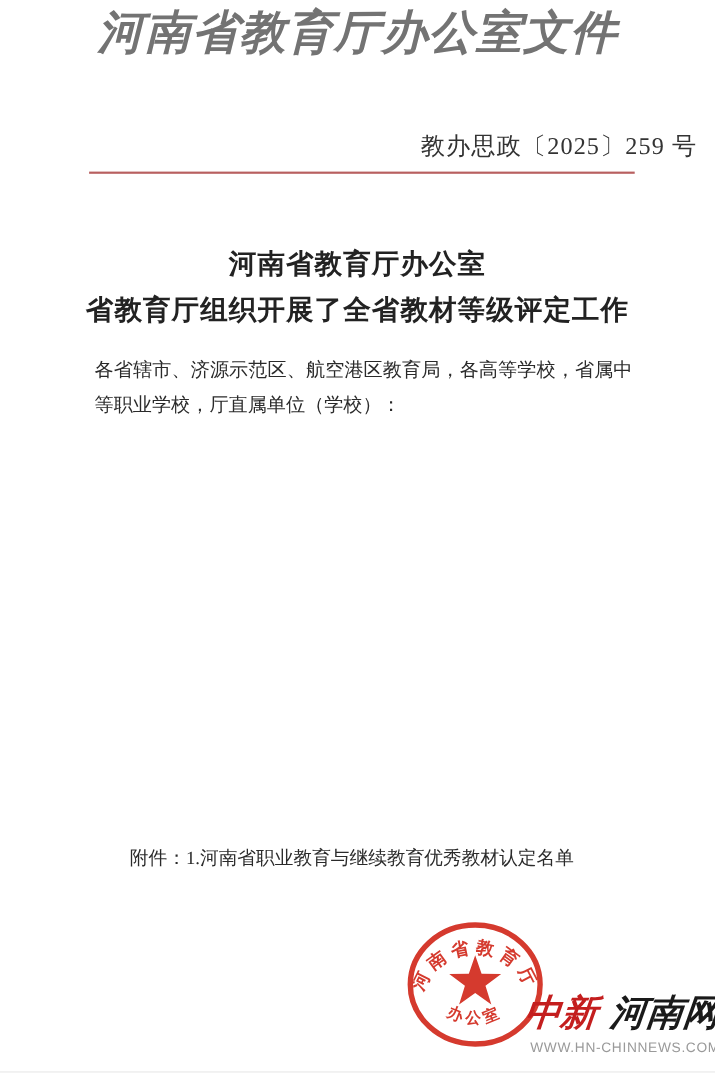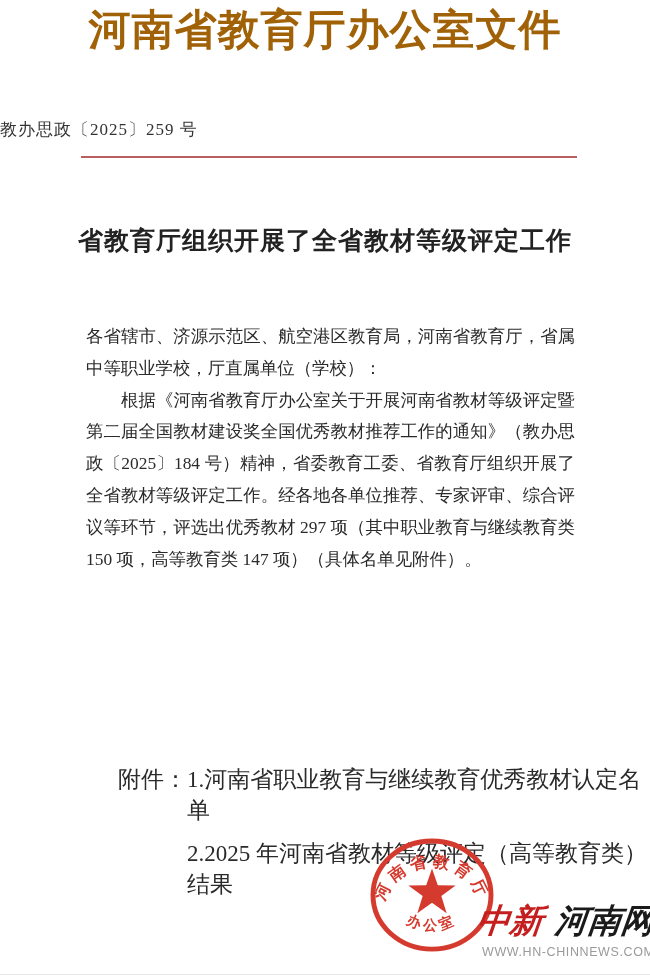--- a/index.html
+++ b/index.html
@@ -14,29 +14,30 @@
     font-family: "Liberation Serif", serif;
     color: #2a2a2a;
   }
   .masthead {
     position: absolute;
     top: 2px; left: 0; right: 0;
     text-align: center;
     font-family: "Liberation Serif", serif;
     font-size: 42px;
     font-weight: 700;
-    color: #a16207;
+    color: #737373;
     letter-spacing: 1px;
     white-space: nowrap;
+    font-style: italic;
   }
   .doc-number {
     position: absolute;
-    top: 118px; left: 0; right: 4px;
-    text-align: left;
-    font-size: 17px;
+    top: 118px; left: 0; right: 16px;
+    text-align: right;
+    font-size: 22px;
     color: #333333;
     letter-spacing: 1px;
   }
   .red-rule {
     position: absolute;
     top: 156px; left: 81px;
     width: 496px; height: 2px;
     background: #b86060;
   }
   .doc-title {
@@ -58,29 +59,29 @@
     line-height: 31.8px;
     text-align: justify;
     word-break: break-all;
     color: #2a2a2a;
   }
   .body-text p { margin: 0; }
   .body-text p.indent { text-indent: 35px; }
   .attachments {
     position: absolute;
     top: 764px; left: 118px;
-    font-size: 23px;
+    font-size: 17px;
     line-height: 31px;
     color: #2a2a2a;
     display: flex;
     flex-direction: row;
     align-items: flex-start;
   }
   .attachments .label { white-space: nowrap; }
-  .attachments .items { display: flex; flex-direction: column; gap: 12px; }
+  .attachments .items { display: flex; flex-direction: column; }
   .date-line {
     position: absolute;
     top: 929px; left: 340px;
     width: 185px;
     text-align: center;
     font-size: 19px;
     color: #222222;
     letter-spacing: 1px;
     white-space: nowrap;
   }
@@ -143,33 +144,32 @@
 
 <div class="page">
 
   <div class="masthead">河南省教育厅办公室文件</div>
 
   <div class="doc-number">教办思政〔2025〕259 号</div>
 
   <div class="red-rule"></div>
 
   <div class="doc-title">
+    <div>河南省教育厅办公室</div>
     <div>省教育厅组织开展了全省教材等级评定工作</div>
   </div>
 
   <div class="body-text">
-    <p>各省辖市、济源示范区、航空港区教育局，河南省教育厅，省属中等职业学校，厅直属单位（学校）：</p>
-    <p class="indent">根据《河南省教育厅办公室关于开展河南省教材等级评定暨第二届全国教材建设奖全国优秀教材推荐工作的通知》（教办思政〔2025〕184 号）精神，省委教育工委、省教育厅组织开展了全省教材等级评定工作。经各地各单位推荐、专家评审、综合评议等环节，评选出优秀教材 297 项（其中职业教育与继续教育类 150 项，高等教育类 147 项）（具体名单见附件）。</p>
+    <p>各省辖市、济源示范区、航空港区教育局，各高等学校，省属中等职业学校，厅直属单位（学校）：</p>
   </div>
 
   <div class="attachments">
     <span class="label">附件：</span>
     <div class="items">
       <div>1.河南省职业教育与继续教育优秀教材认定名单</div>
-      <div>2.2025 年河南省教材等级评定（高等教育类）结果</div>
     </div>
   </div>
 
 
   <svg class="seal" viewBox="0 0 130 120" xmlns="http://www.w3.org/2000/svg">
     <ellipse cx="65" cy="58" rx="60" ry="55" fill="none" stroke="#d53a2e" stroke-width="5"></ellipse>
     <polygon fill="#d53a2e" points="65,31 70.9,48.1 89.0,48.3 74.5,59.1 79.9,76.4 65,65.8 50.1,76.4 55.5,59.1 41.0,48.3 59.1,48.1"></polygon>
     <defs>
       <path id="arcTop" d="M 20,92 A 49,45 0 1 1 110,92" fill="none"></path>
       <path id="arcBottom" d="M 36,84 A 44,40 0 0 0 94,84" fill="none"></path>

